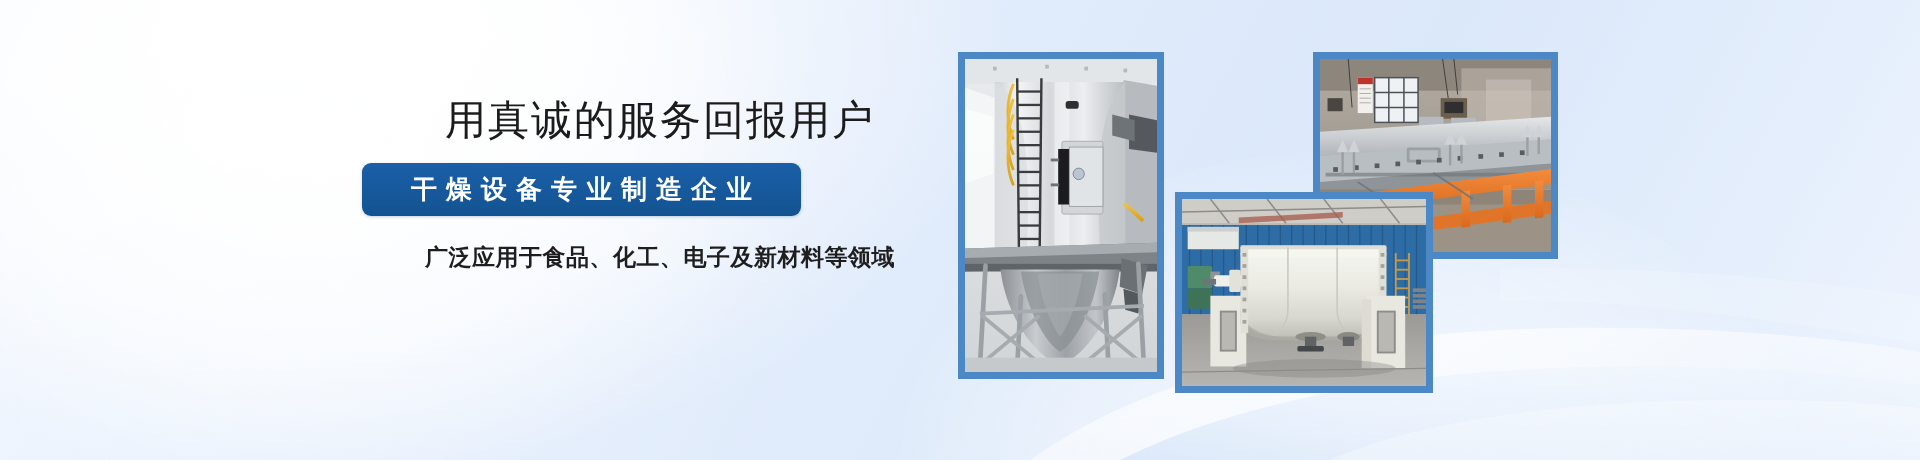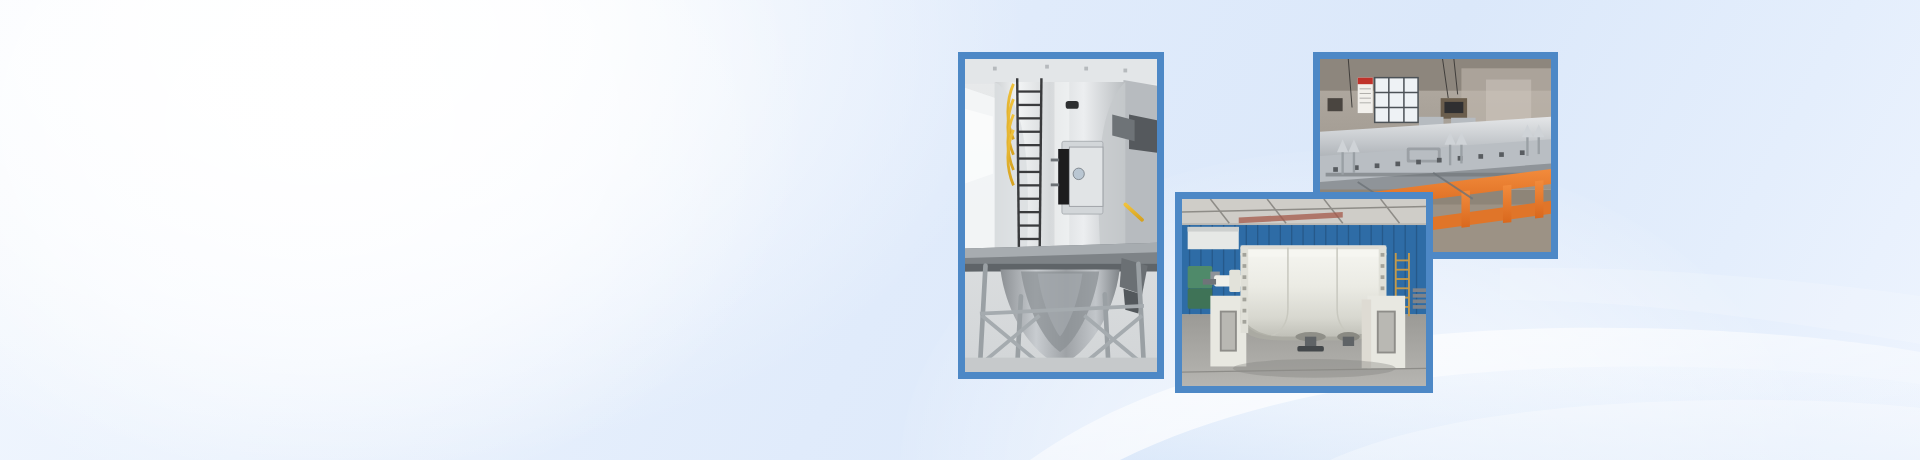--- a/index.html
+++ b/index.html
@@ -161,20 +161,32 @@
           <stop offset="100%" stop-color="#dceafc" stop-opacity="0.05"></stop>
         </linearGradient>
       </defs>
       <path d="M1030 460 C1180 352 1420 318 1700 330 C1810 335 1880 345 1920 352 L1920 460 Z" fill="url(#sw1)"></path>
       <path d="M1120 460 C1270 386 1480 360 1720 368 C1820 371 1880 378 1920 384 L1920 460 Z" fill="url(#sw2)"></path>
       <path d="M1330 460 C1420 420 1560 402 1720 400 C1820 399 1880 404 1920 408 L1920 460 Z" fill="#ffffff" opacity="0.30"></path>
       <path d="M1500 300 C1620 300 1760 316 1920 344 L1920 296 C1760 274 1620 266 1500 268 Z" fill="#ffffff" opacity="0.18"></path>
     </svg>
   </div>
 
+  <div class="text-block">
+
+    <div class="headline">用真诚的服务回报用户</div>
+
+    <div class="pill-wrap">
+      <div class="pill">
+        <span class="pill-text">干燥设备专业制造企业</span>
+      </div>
+    </div>
+
+    <div class="subtitle">广泛应用于食品、化工、电子及新材料等领域</div>
+  </div>
 
   <div class="photo" id="photo-fluid-bed">
     <div class="inner">
       <svg viewBox="0 0 245 207" preserveAspectRatio="none">
         <defs>
           <linearGradient id="wall2" x1="0" y1="0" x2="0" y2="1">
             <stop offset="0%" stop-color="#b4ada4"></stop>
             <stop offset="100%" stop-color="#9a938a"></stop>
           </linearGradient>
           <linearGradient id="duct2" x1="0" y1="0" x2="0" y2="1">

